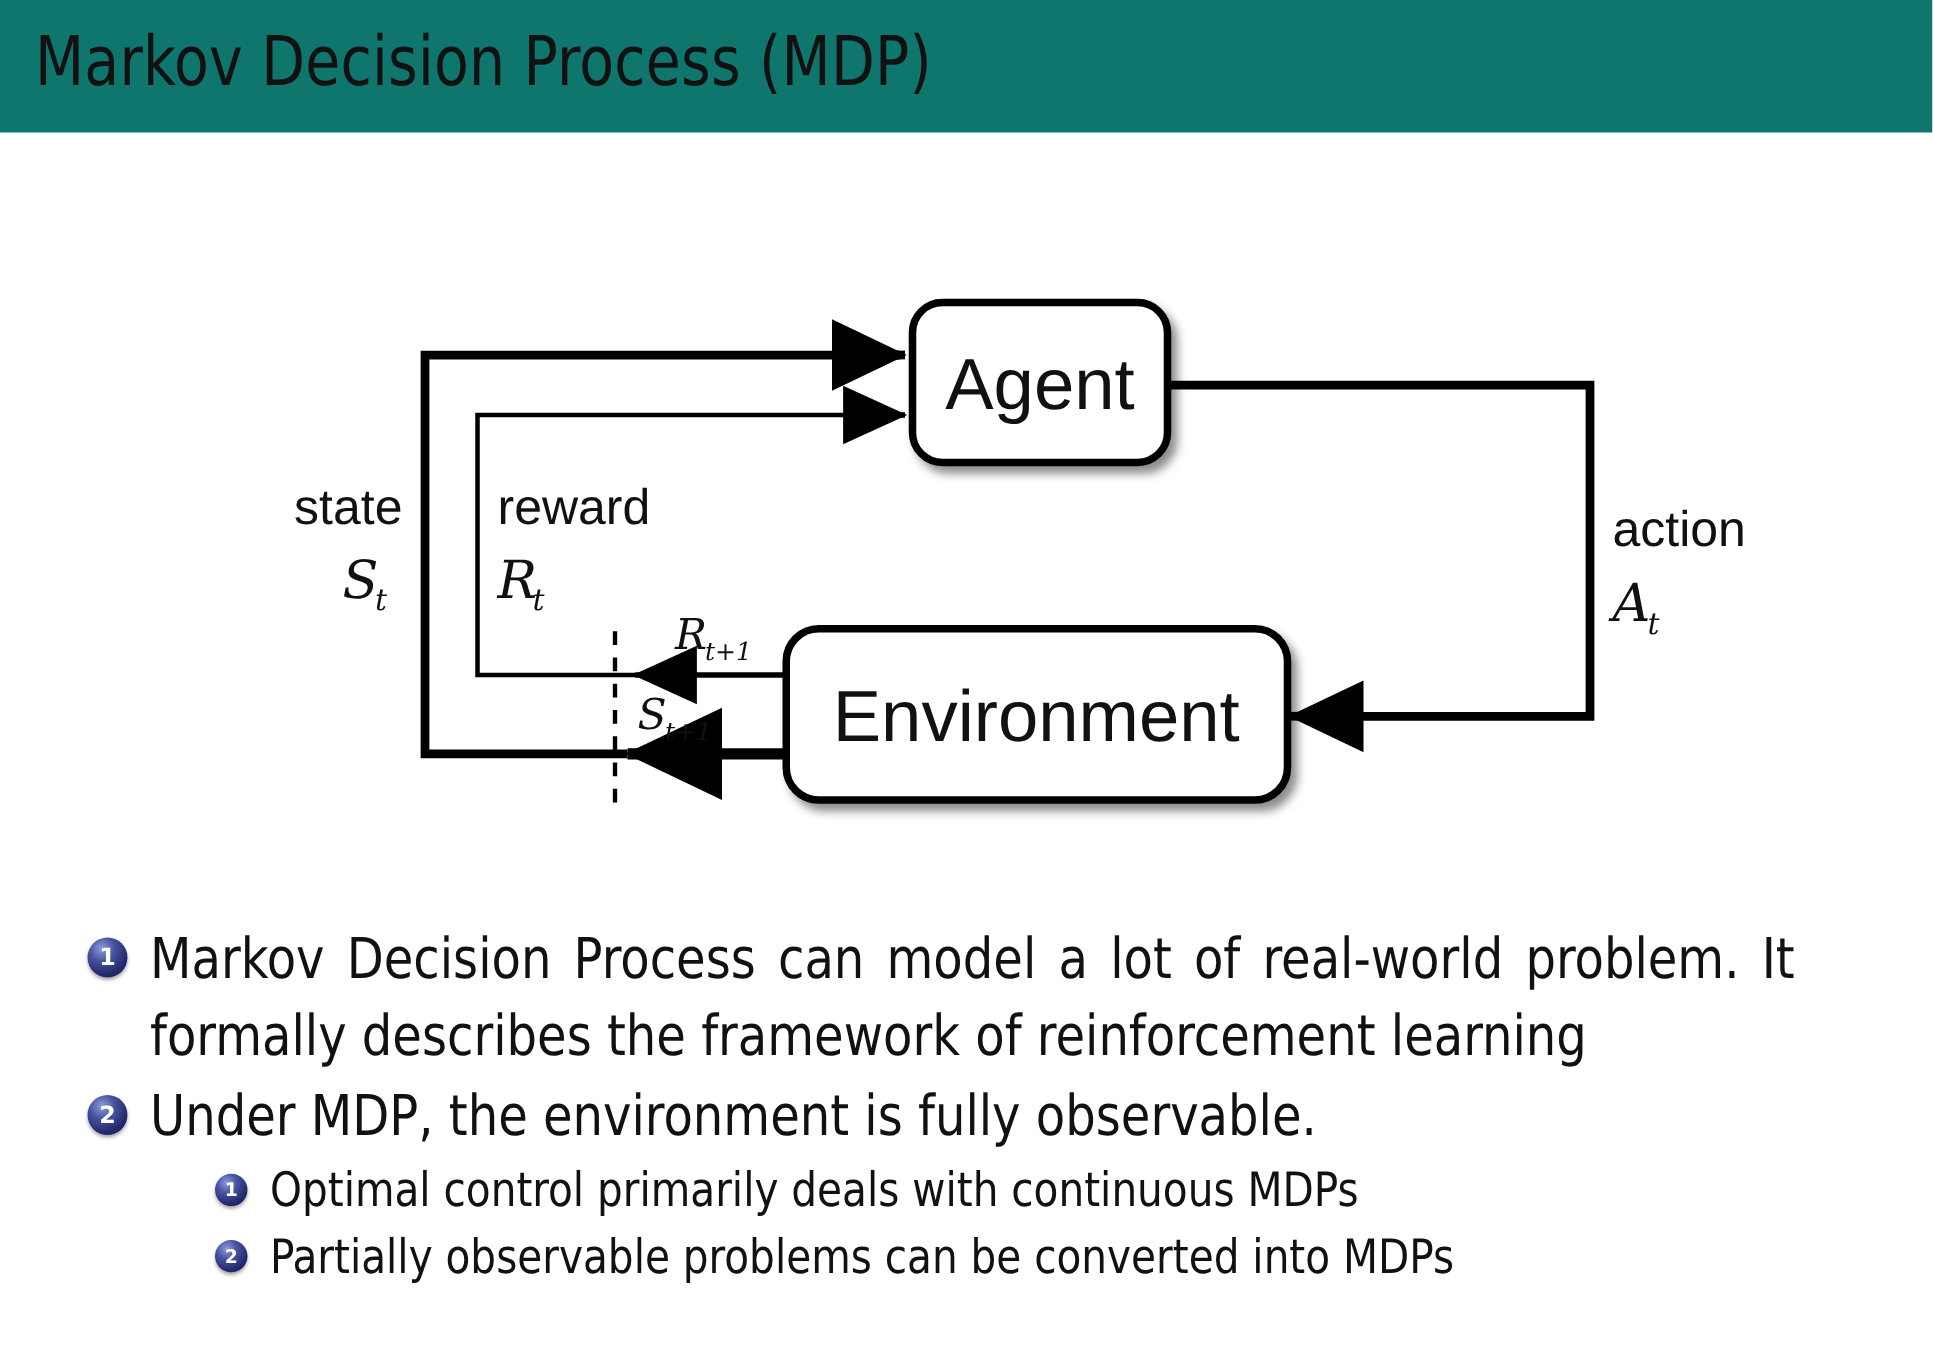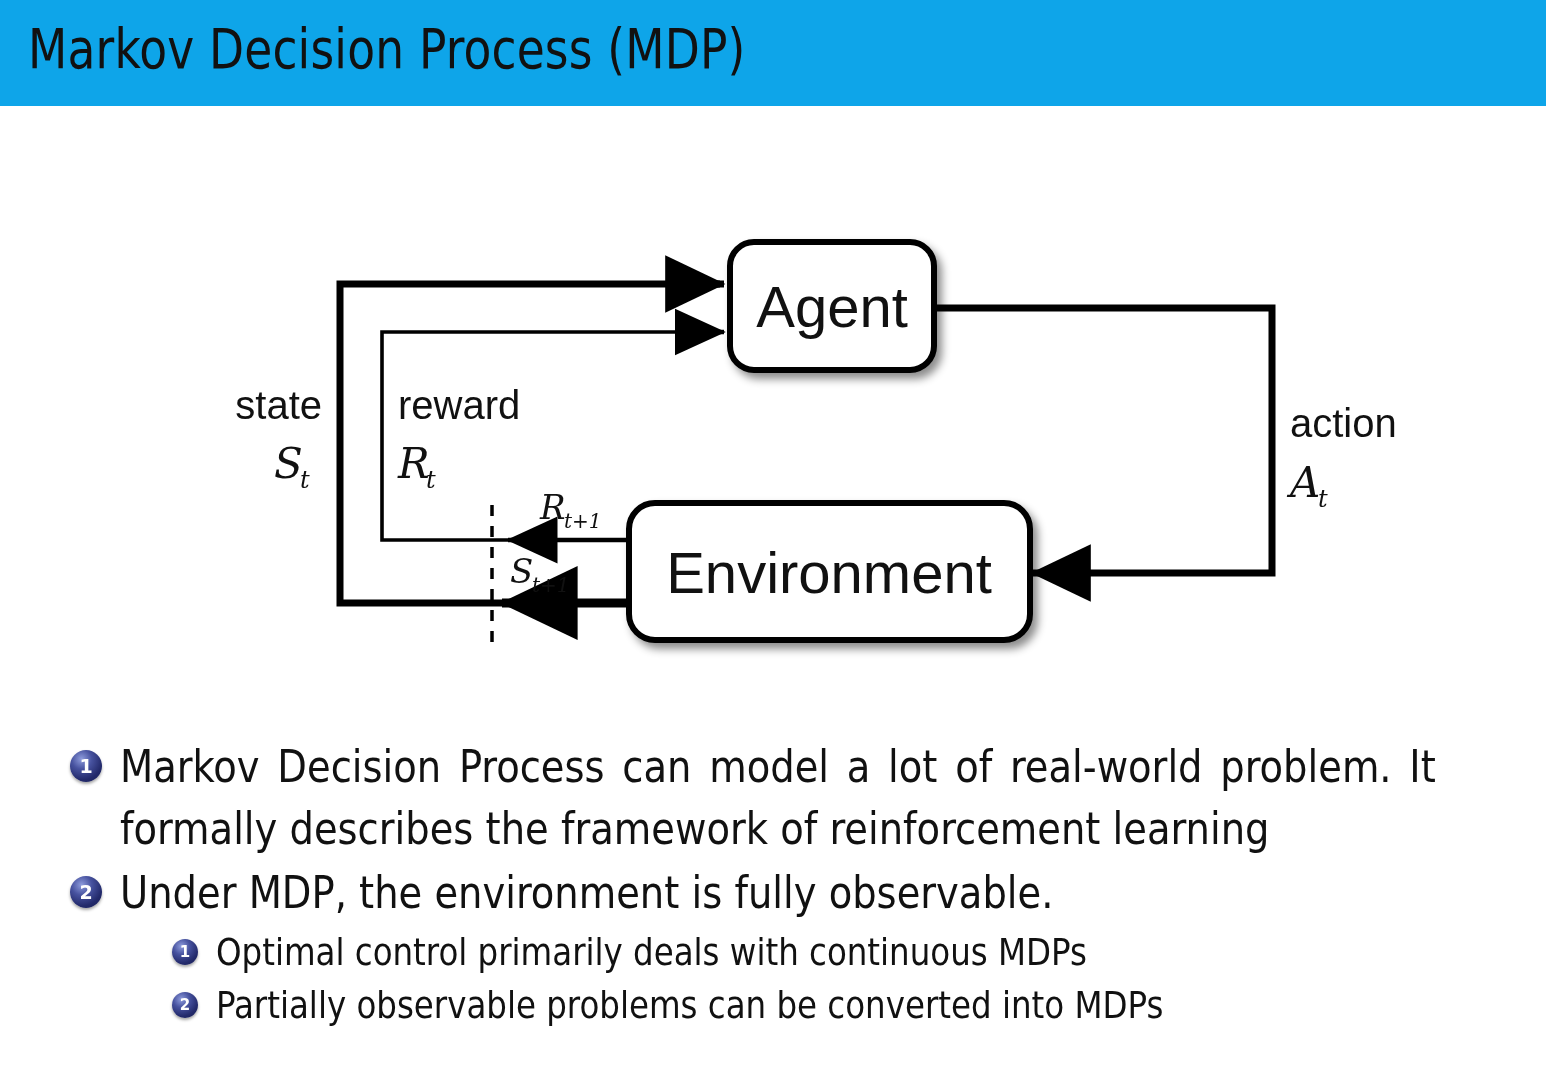--- a/index.html
+++ b/index.html
@@ -16,21 +16,21 @@
     position: relative;
   }
 
   
   #header-bar {
     position: absolute;
     left: 0;
     top: 0;
     width: 1546px;
     height: 106px;
-    background: #0ea5e9;
+    background: #0f766e;
     box-sizing: border-box;
   }
   #slide-title {
     position: absolute;
     left: 28px;
     top: 16px;
     font-family: "DejaVu Sans Condensed", "Liberation Sans Narrow", "Liberation Sans", sans-serif;
     font-size: 55px;
     line-height: 66px;
     color: #111111;

